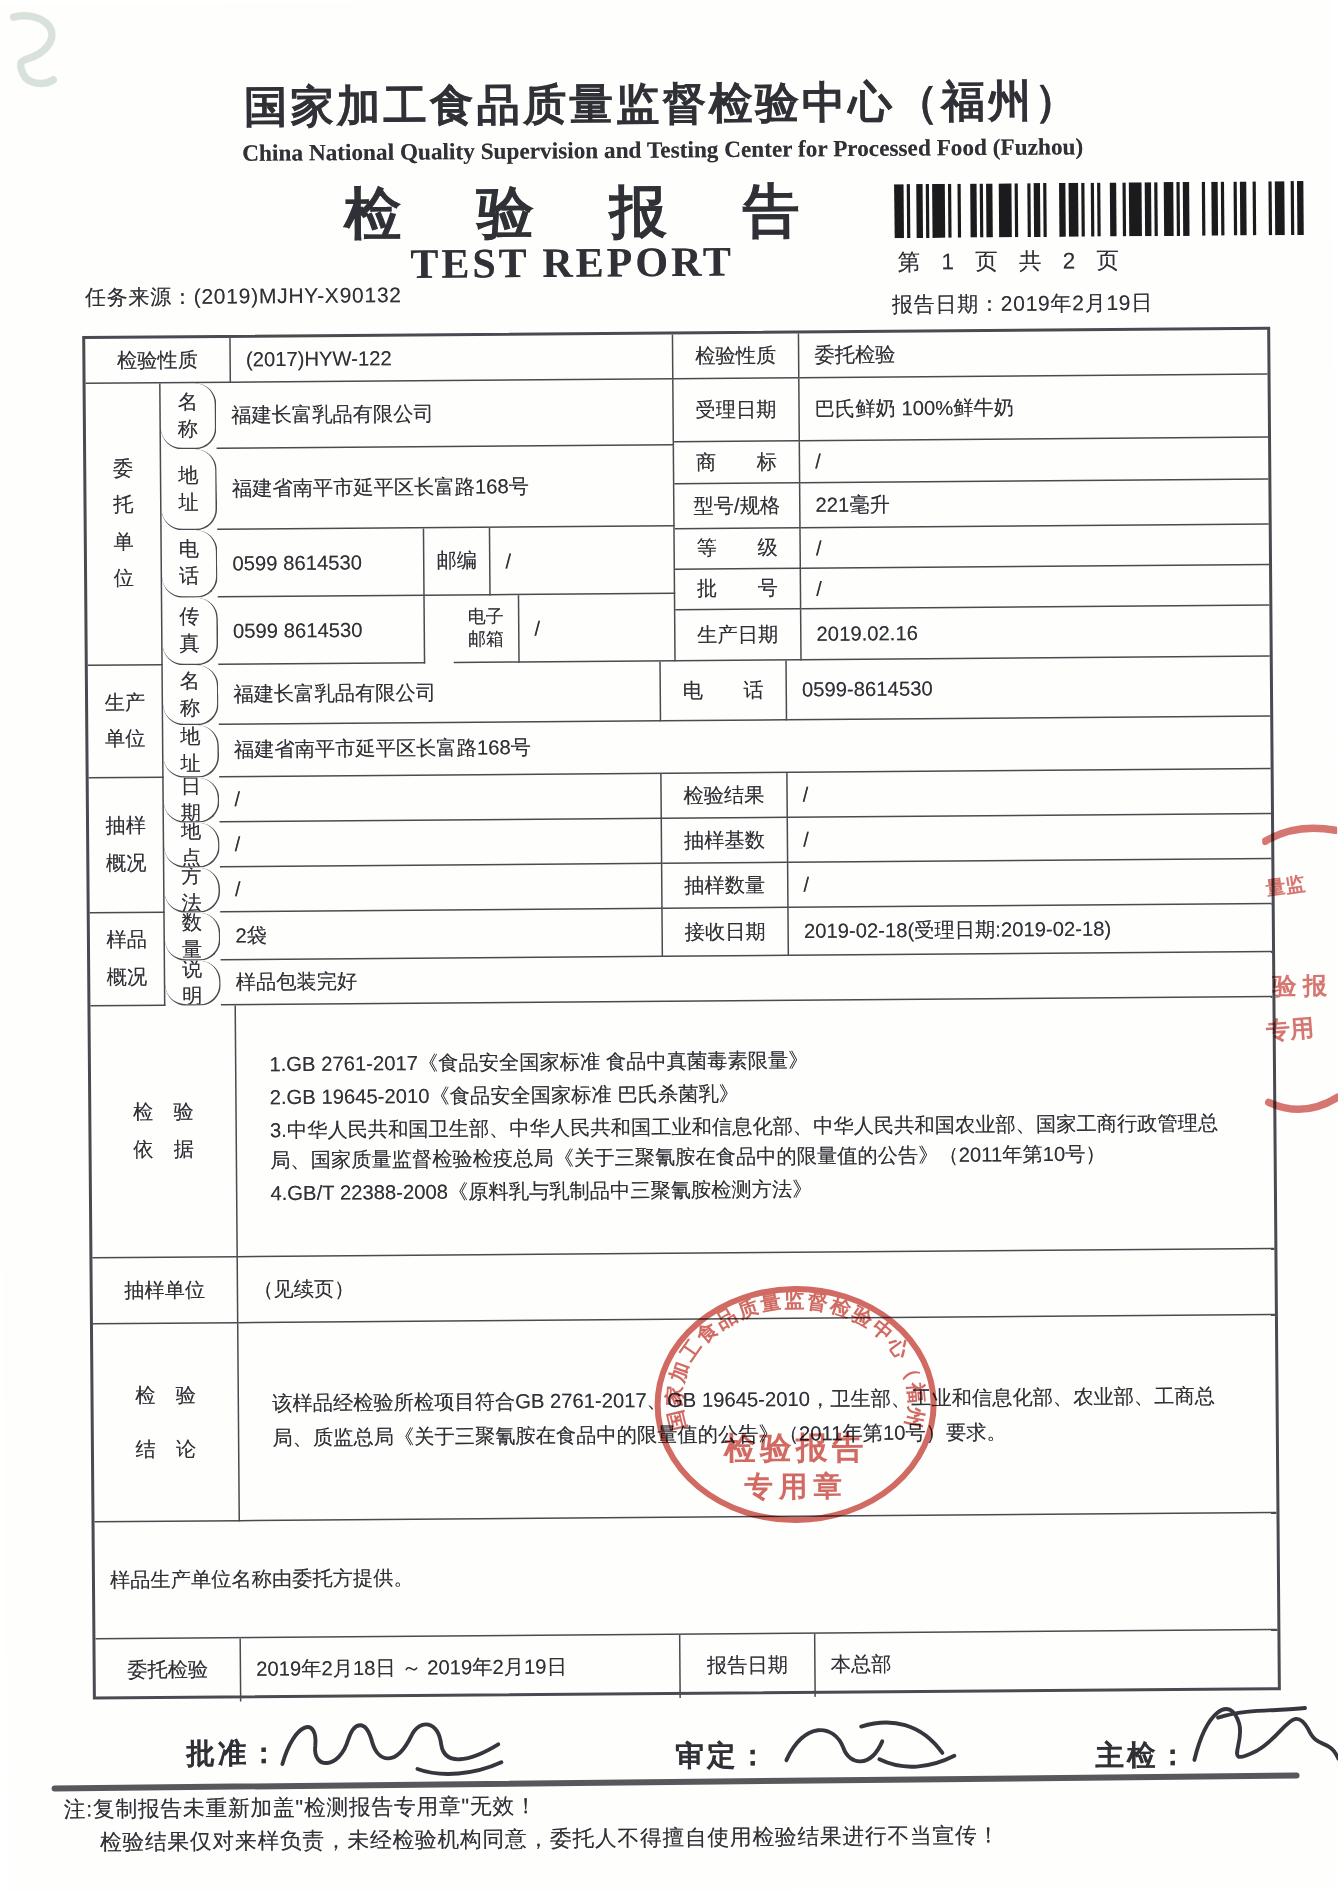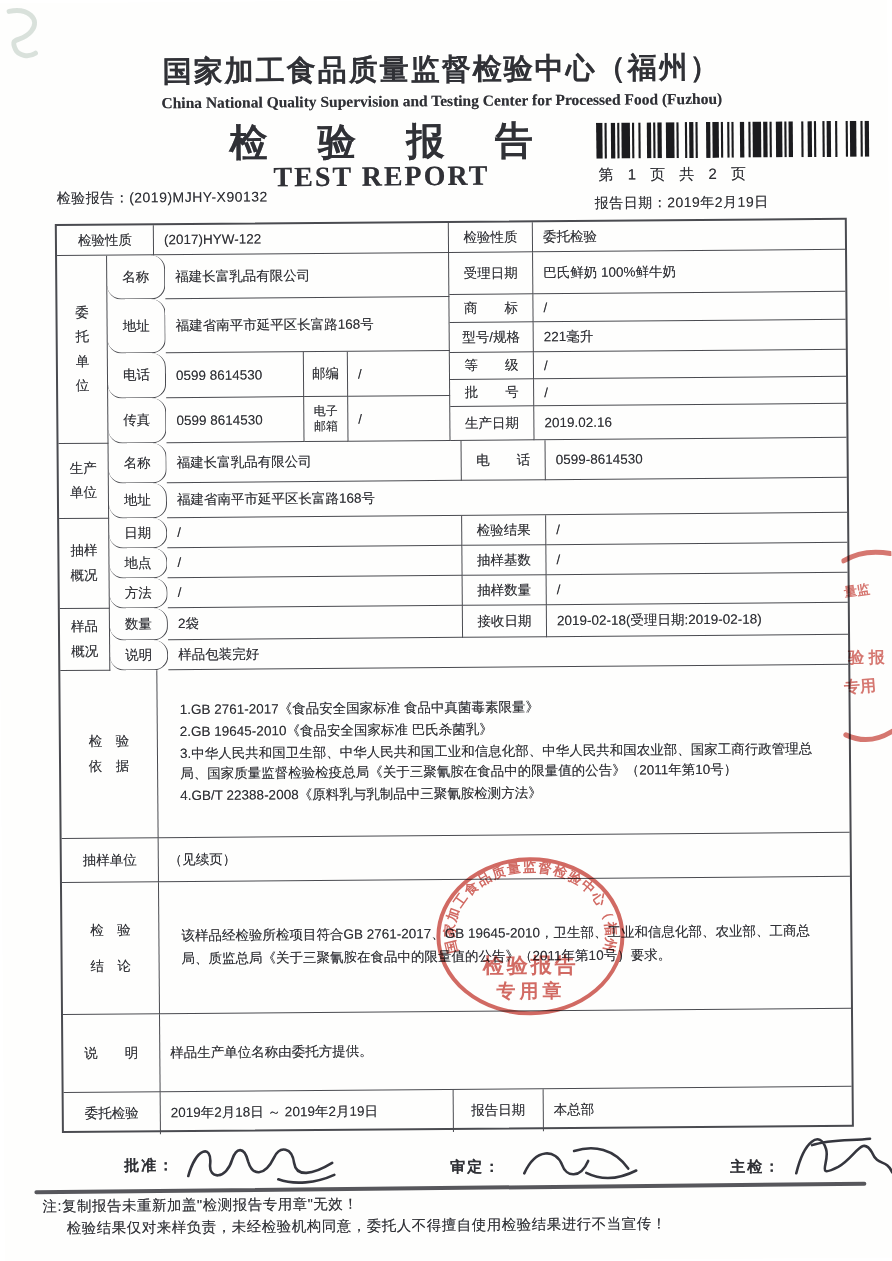--- a/index.html
+++ b/index.html
@@ -41,37 +41,37 @@
   .band{display:flex;flex:none;}
   .cell{display:flex;align-items:center;padding:2px 6px;overflow:hidden;}
   .lab{justify-content:center;text-align:center;}
   .bR{border-right:1.4px solid var(--ln);}
   .bB{border-bottom:1.4px solid var(--ln);}
   .pre{white-space:pre-line;text-align:center;line-height:1.8;}
   .vcol{display:flex;flex-direction:column;}
   .val{padding-left:10px;}
   .w97{width:97px;flex:none;}
   .w50{width:50px;flex:none;}
-  .w47{width:58px;flex:none;border-radius:14px;}
+  .w47{width:37px;flex:none;border-radius:14px;}
   .w84{width:84px;flex:none;}
   .w90{width:90px;flex:none;}
   .w138{width:138px;flex:none;}
   .w44{width:44px;flex:none;}
   .w293{width:293px;flex:none;}
   .w295{width:295px;flex:none;}
   .fx{flex:1 1 auto;min-width:0;}
-  .small{font-size:12px;line-height:1.25;}
+  .small{font-size:12px;line-height:1.25;margin-left:19px;}
   .basis-line{line-height:1.55;margin:1px 0;}
   .blockpad{padding:8px 16px;display:block;}
   
   .stamp-main{left:428px;top:852px;width:200px;height:170px;pointer-events:none;mix-blend-mode:multiply;}
   .stamp-edge{left:842px;top:548px;width:50px;height:205px;pointer-events:none;mix-blend-mode:multiply;}
   .scribble{left:6px;top:2px;width:55px;height:58px;opacity:.45;}
   
-  .sig-label{font-size:15px;font-weight:bold;letter-spacing:2px;}
+  .sig-label{font-size:19px;font-weight:bold;letter-spacing:2px;}
   .streak{left:30px;top:1186px;width:832px;height:3.5px;background:#3a3a3f;opacity:.85;border-radius:2px;transform:rotate(-.15deg);}
   .note1{left:38px;top:1194px;font-size:14.5px;letter-spacing:.5px;}
   .note2{left:62px;top:1216px;font-size:14.5px;letter-spacing:.5px;}
 </style>
 </head>
 <body>
 
 <div id="sheet">
 
   <svg class="abs scribble" viewBox="0 0 55 58">
@@ -117,21 +117,21 @@
         <rect x="226.35" y="0" width="2.12" height="36" fill="#1b1b1e"></rect>
         <rect x="230.58" y="0" width="4.23" height="36" fill="#1b1b1e"></rect>
         <rect x="239.04" y="0" width="2.12" height="36" fill="#1b1b1e"></rect>
         <rect x="249.62" y="0" width="2.12" height="36" fill="#1b1b1e"></rect>
         <rect x="253.85" y="0" width="6.35" height="36" fill="#1b1b1e"></rect>
         <rect x="264.42" y="0" width="2.12" height="36" fill="#1b1b1e"></rect>
         <rect x="268.65" y="0" width="4.23" height="36" fill="#1b1b1e"></rect>
       </svg></div>
   <div class="abs txt pageinfo">第 1 页  共 2 页</div>
   <div class="abs txt repno">
-    <span>检验报告：</span><span>(2019)MJHY-X90132</span>
+    <span>任务来源：</span><span>(2019)MJHY-X90132</span>
   </div>
   <div class="abs txt repdate">
     <span>报告日期：</span><span>2019年2月19日</span>
   </div>
 
   <div id="tbl" class="abs txt">
 
     <div class="band" style="height:30px">
       <div class="cell lab w97 bR bB">检验性质</div>
       <div class="cell val w295 bR bB">(2017)HYW-122</div>
@@ -274,21 +274,20 @@
 
     <div class="band" style="height:132px">
       <div class="cell lab pre w97 bR bB" style="line-height:2.6">检　验
 结　论</div>
       <div class="cell fx bB">
         <div class="blockpad" style="line-height:1.7">该样品经检验所检项目符合GB 2761-2017、GB 19645-2010，卫生部、工业和信息化部、农业部、工商总局、质监总局《关于三聚氰胺在食品中的限量值的公告》（2011年第10号）要求。</div>
       </div>
     </div>
 
     <div class="band" style="height:78px">
-      <div class="cell lab w97 bR bB">说　　明</div>
       <div class="cell val fx bB">样品生产单位名称由委托方提供。</div>
     </div>
 
     <div class="band" style="height:42px">
       <div class="cell lab w97 bR">委托检验</div>
       <div class="cell val w293 bR">2019年2月18日 ～ 2019年2月19日</div>
       <div class="cell lab w90 bR">报告日期</div>
       <div class="cell val fx">本总部</div>
     </div>
   </div>

